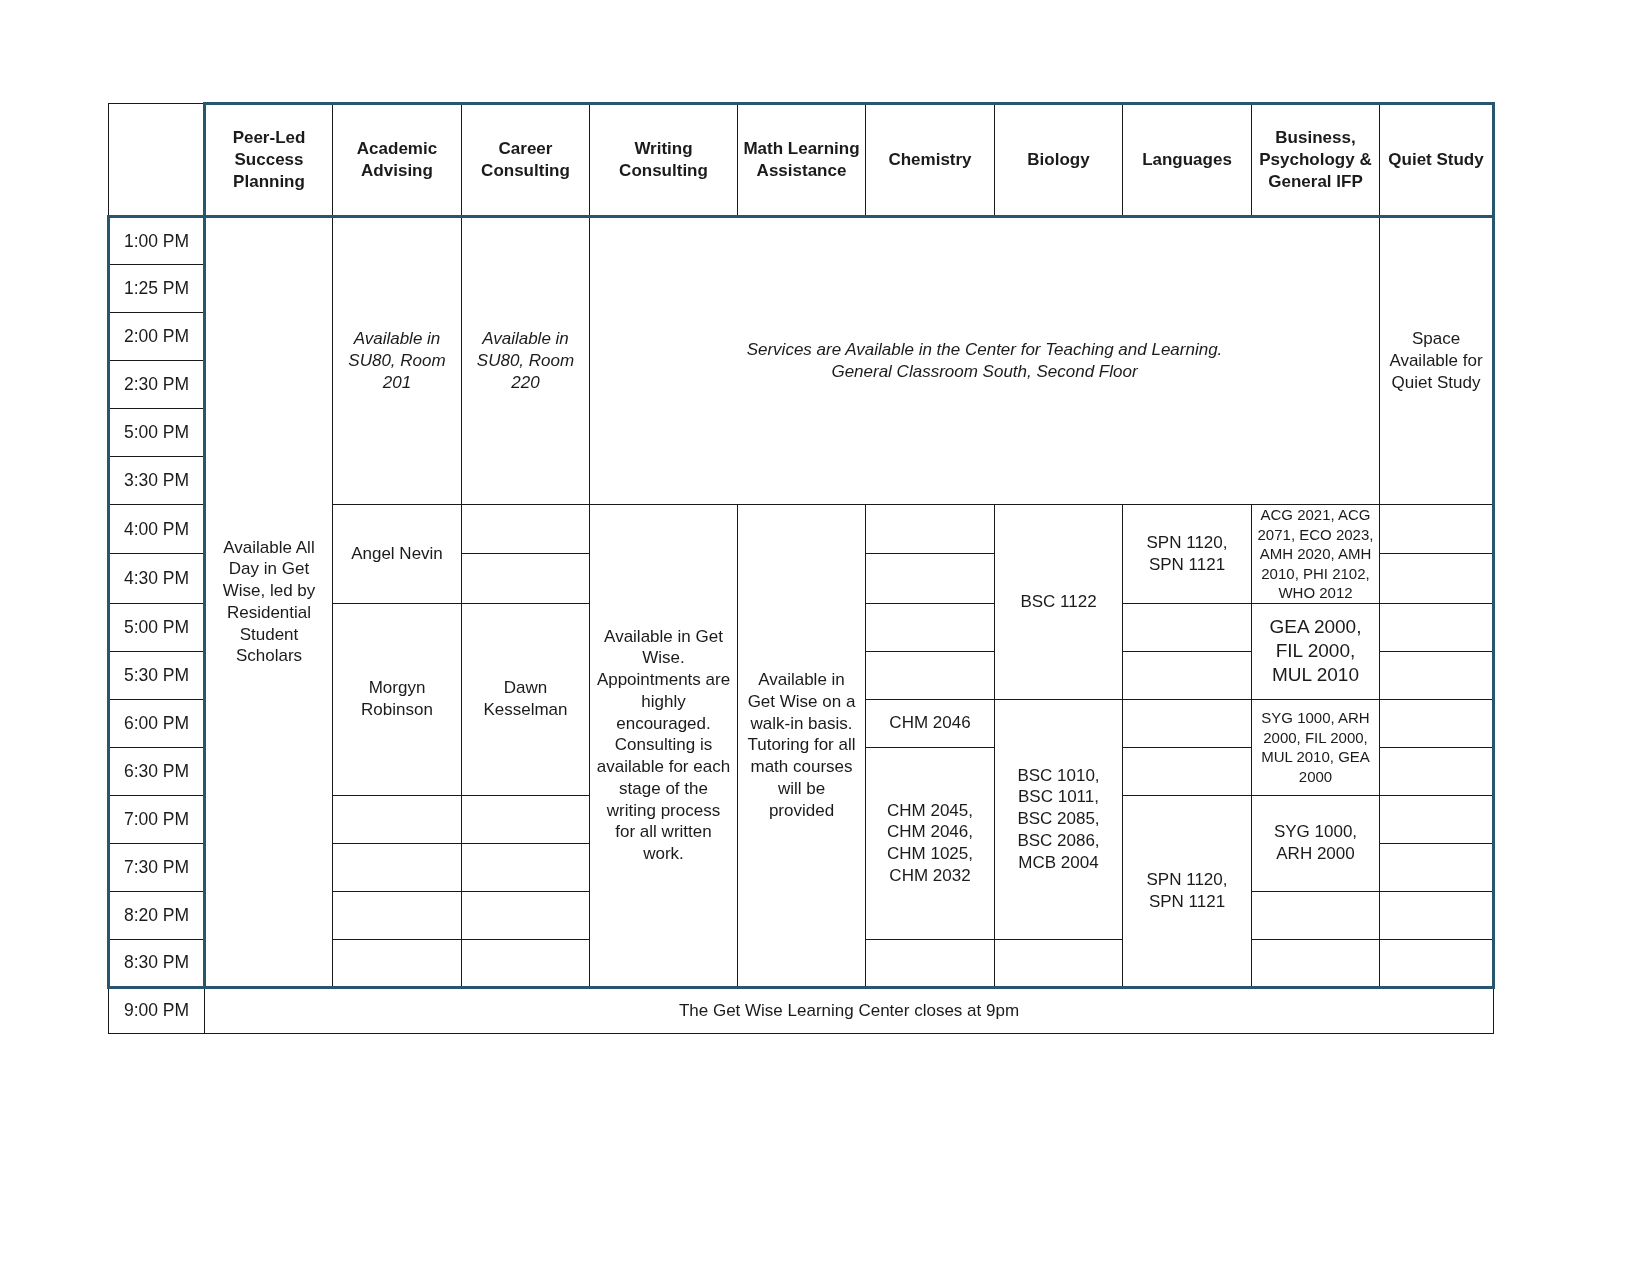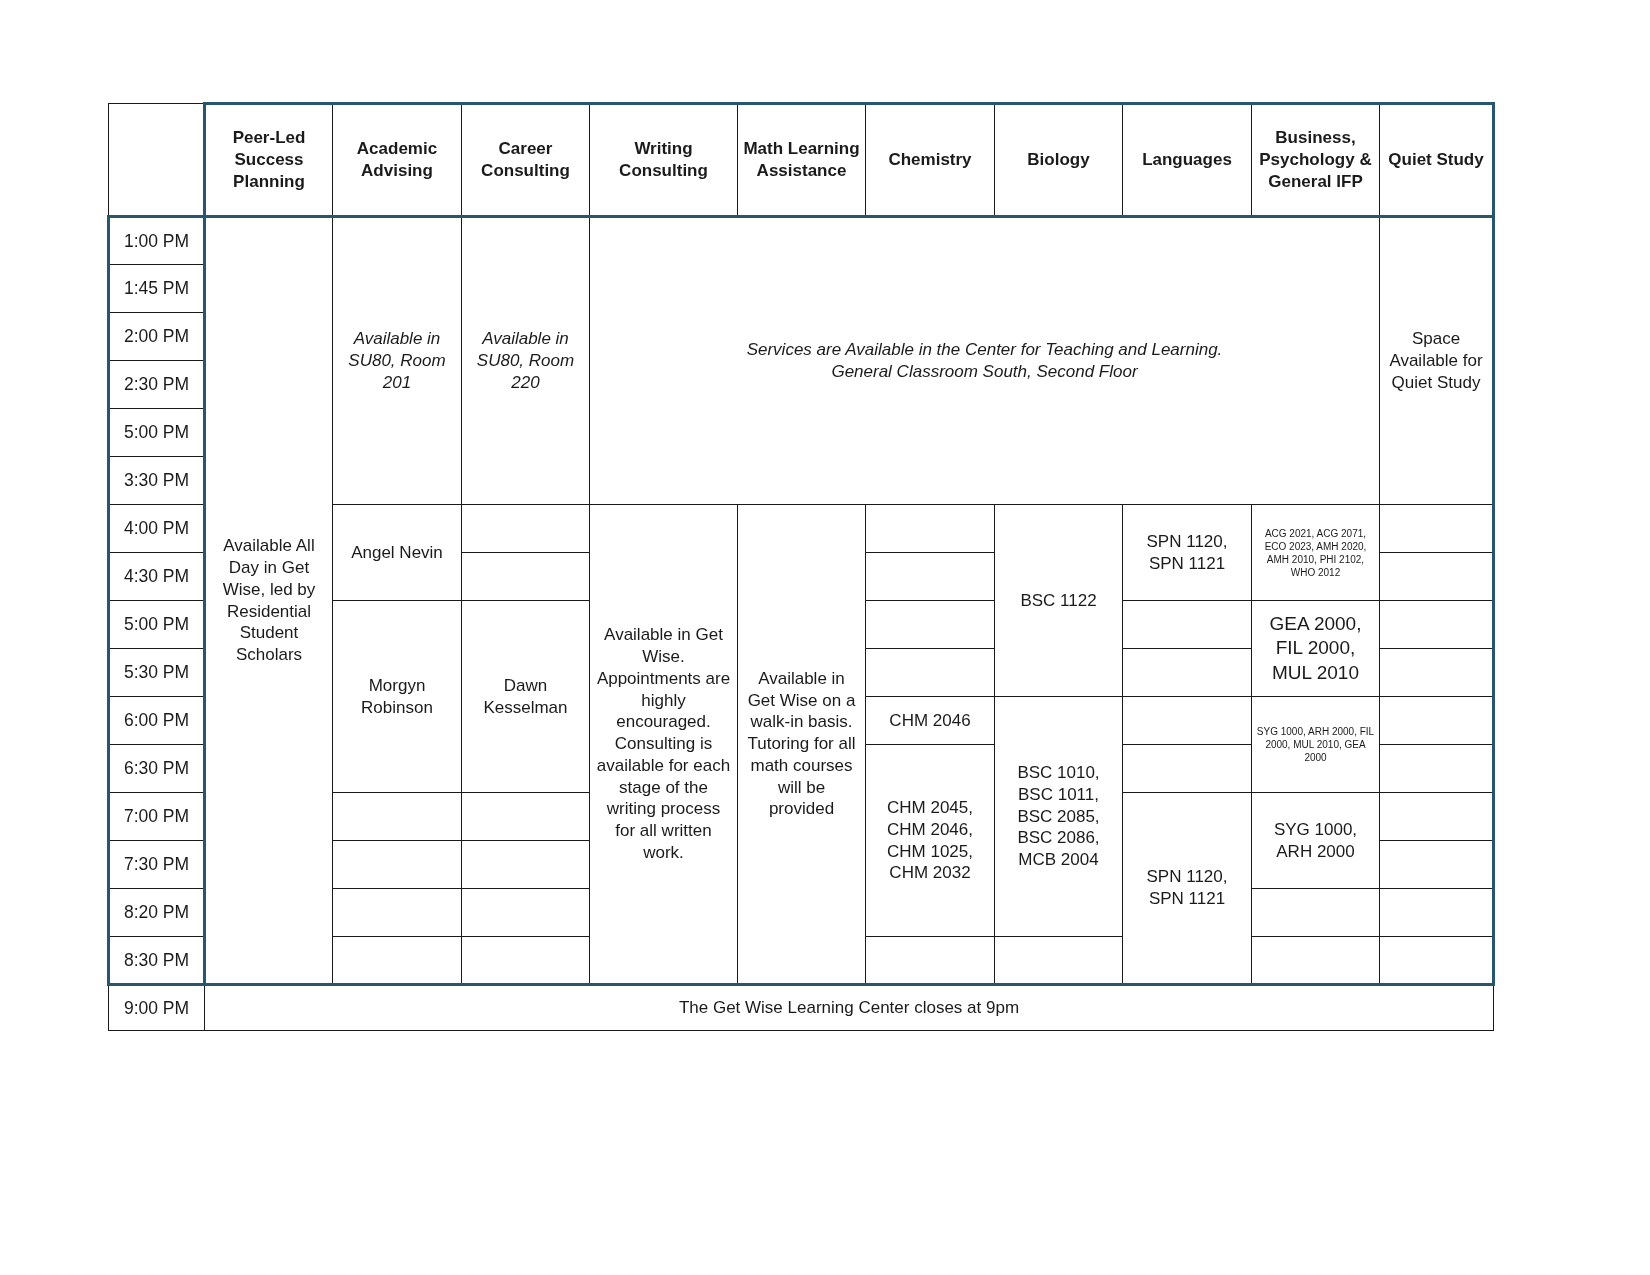--- a/index.html
+++ b/index.html
@@ -18,21 +18,21 @@
     text-align:center; vertical-align:middle;
     padding:2px 5px; font-size:17px; line-height:1.28;
     background:#ffffff; overflow:hidden;
   }
   tr.hr  { height:113px;font-weight:bold; }
   tr.r   { height:48px; }
   tr.cr  { height:46px;padding-left:11px; }
   td.h   { font-size:17px; }
   td.t   { font-size:17.5px;margin-left:14px; }
   .ital  { font-style:italic; }
-  .small { font-size:10px; line-height:1.3; padding:0 4px; }
+  .small { font-size:15px; line-height:1.3; padding:0 4px; }
   .big   { font-size:19px; }
   
   .nt { border-top:3px solid var(--navy); }
   .nb { border-bottom:3px solid var(--navy); }
   .nl { border-left:3px solid var(--navy); }
   .nr { border-right:3px solid var(--navy); }
 </style>
 </head>
 <body>
 
@@ -73,21 +73,21 @@
     <td rowspan="6" class="ital">Available in SU80, Room 201</td>
     <td rowspan="6" class="ital">Available in SU80, Room 220</td>
     <td colspan="6" rowspan="6" class="ital">
       <div>Services are Available in the Center for Teaching and Learning.</div>
       <div>General Classroom South, Second Floor</div>
     </td>
     <td rowspan="6" class="nr">Space Available for Quiet Study</td>
   </tr>
 
   <tr class="r">
-    <td class="t nl nr">1:45 PM</td>
+    <td class="t nl nr">1:25 PM</td>
   </tr>
   <tr class="r">
     <td class="t nl nr">2:00 PM</td>
   </tr>
   <tr class="r">
     <td class="t nl nr">2:30 PM</td>
   </tr>
   <tr class="r">
     <td class="t nl nr">5:00 PM</td>
   </tr>

